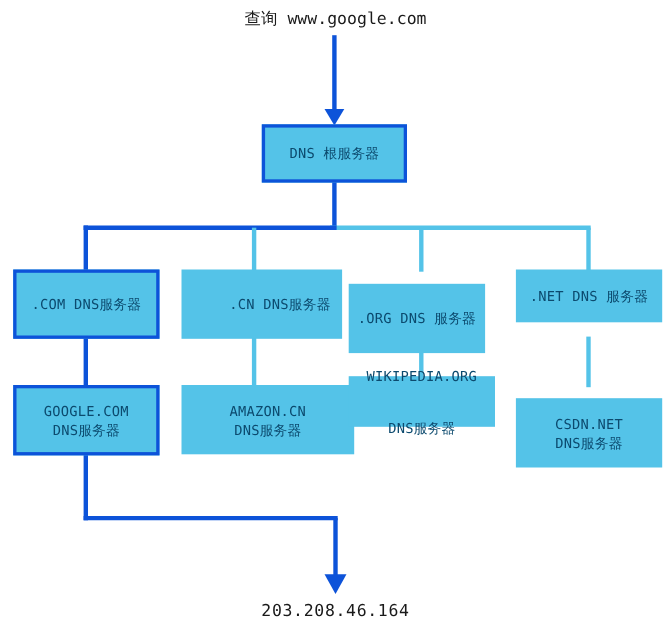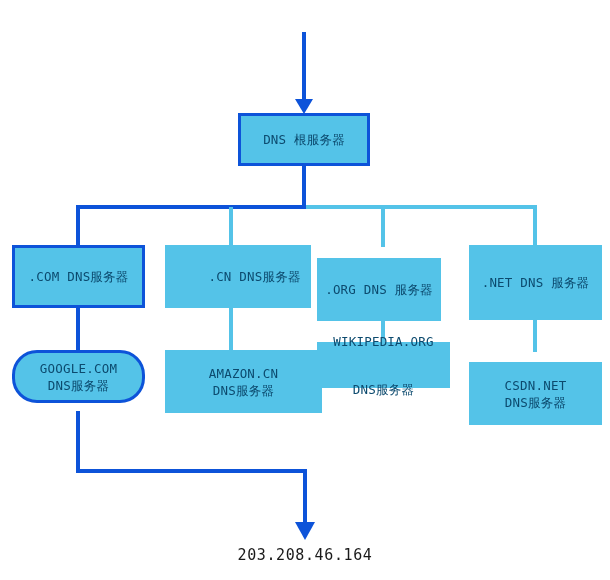--- a/index.html
+++ b/index.html
@@ -69,20 +69,21 @@
     width: 610px;
     height: 580px;
     z-index: 1;
   }
 </style>
 </head>
 <body>
 
 <div id="diagram">
 
+  <div class="caption top">查询 www.google.com</div>
 
   <svg class="edges" xmlns="http://www.w3.org/2000/svg">
 
     <line x1="304" y1="32" x2="304" y2="104" stroke="#0d53d9" stroke-width="4"></line>
     <polygon points="304,114 295,99 313,99" fill="#0d53d9"></polygon>
 
     <line x1="304" y1="164" x2="304" y2="209" stroke="#0d53d9" stroke-width="4"></line>
 
     <line x1="300" y1="207" x2="537" y2="207" stroke="#54c3e8" stroke-width="4"></line>
 
@@ -110,25 +111,25 @@
 
   <div class="node highlight" style="left:12px; top:245px; width:133px; height:63px;">
     <span>.COM DNS服务器</span>
   </div>
   <div class="node" style="left:165px; top:245px; width:146px; height:63px;padding-left:33px;">
     <span>.CN DNS服务器</span>
   </div>
   <div class="node" style="left:317px; top:258px; width:124px; height:63px;">
     <span>.ORG DNS 服务器</span>
   </div>
-  <div class="node" style="left:469px; top:245px; width:133px; height:75px;">
+  <div class="node" style="left:469px; top:245px; width:133px; height:48px;">
     <span>.NET DNS 服务器</span>
   </div>
 
-  <div class="node highlight" style="left:12px; top:350px; width:133px; height:53px;border-radius:25px;">
+  <div class="node highlight" style="left:12px; top:350px; width:133px; height:64px;">
     <span>GOOGLE.COM</span>
     <span class="line2">DNS服务器</span>
   </div>
   <div class="node" style="left:165px; top:350px; width:157px; height:63px;">
     <span>AMAZON.CN</span>
     <span class="line2">DNS服务器</span>
   </div>
   <div class="node" style="left:317px; top:342px; width:133px; height:46px;gap:31px;">
     <span>WIKIPEDIA.ORG</span>
     <span class="line2">DNS服务器</span>

